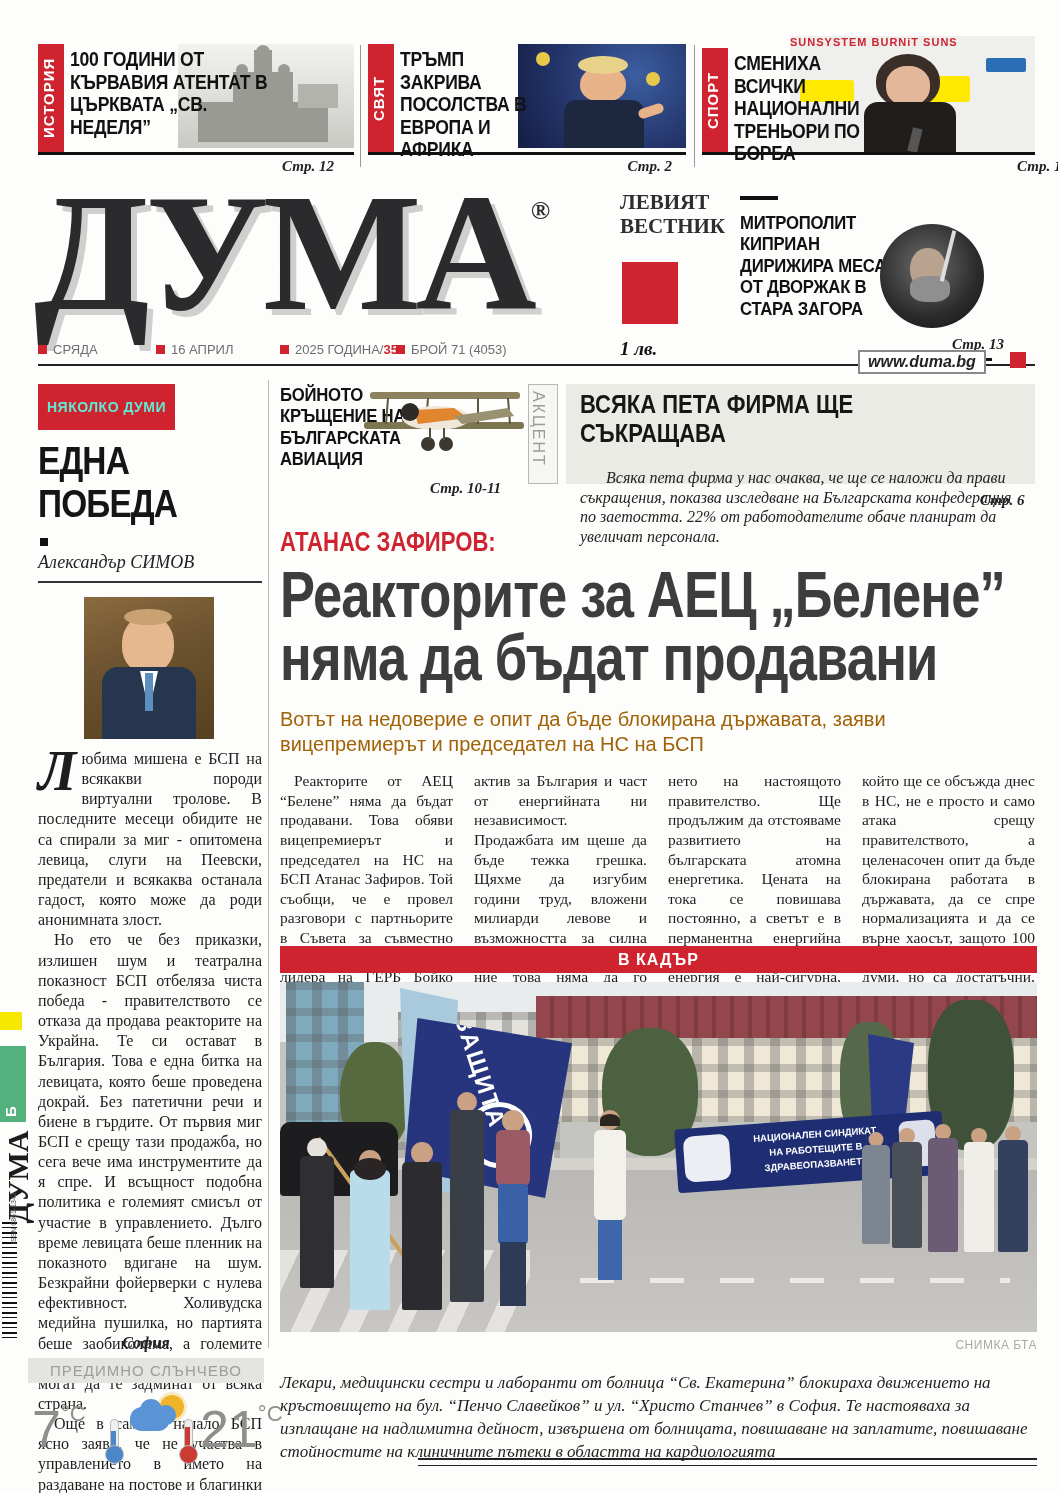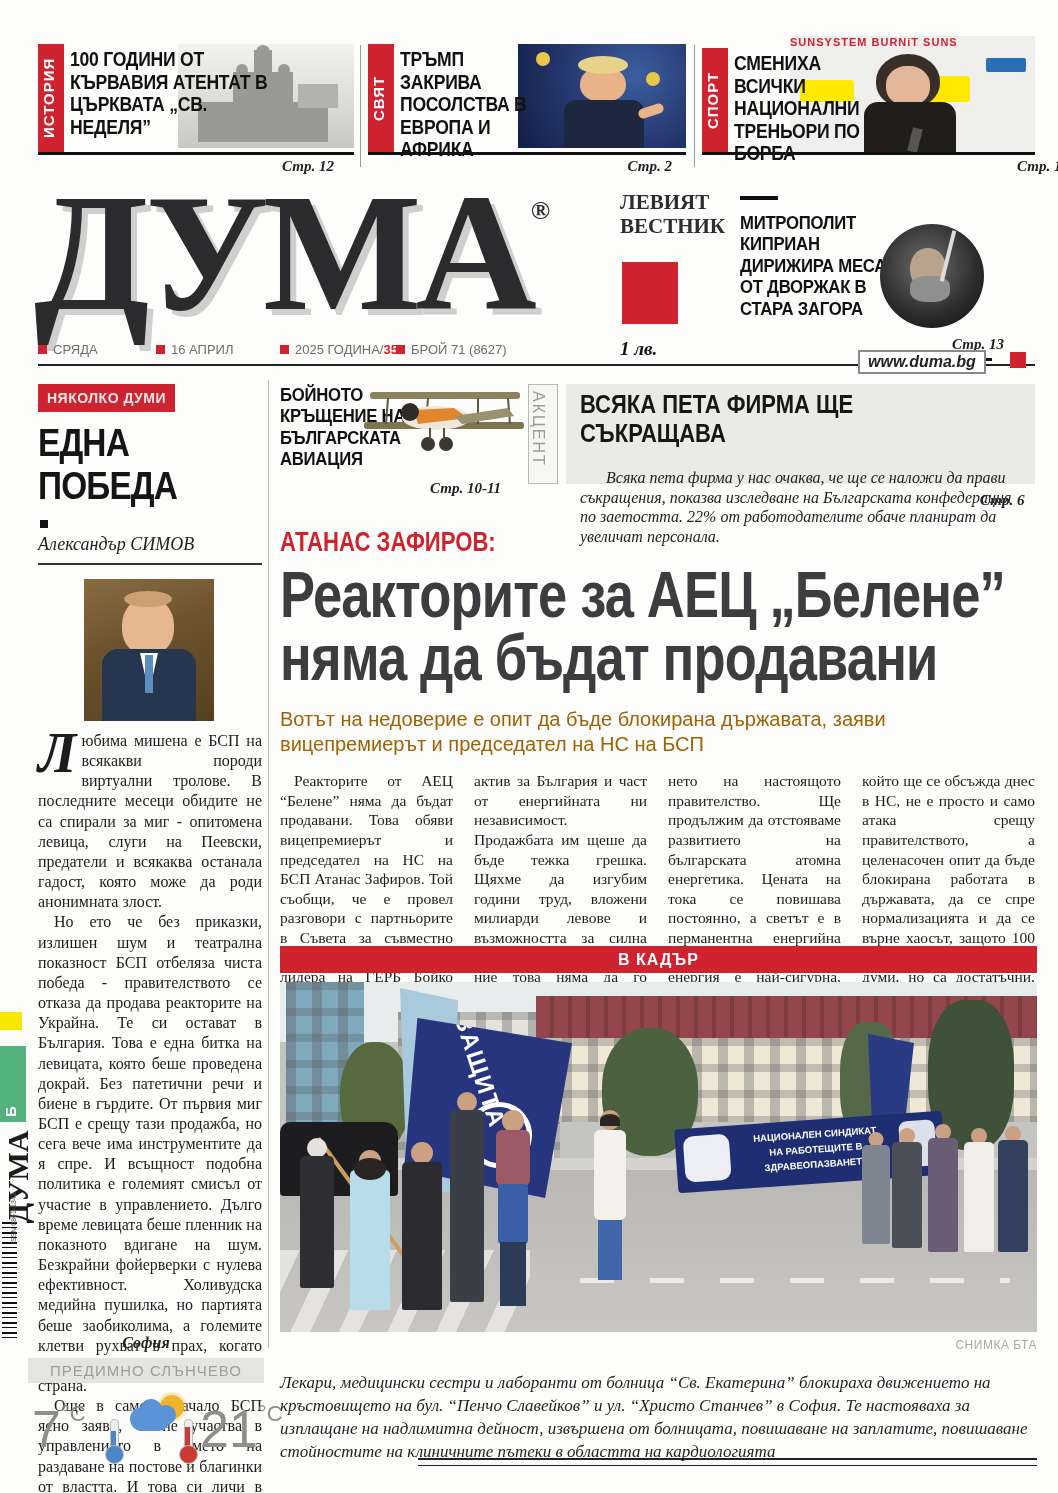--- a/index.html
+++ b/index.html
@@ -98,31 +98,31 @@
       <div class="abs" style="left:66px;top:6px;width:4px;height:52px;background:#ddd;transform:rotate(14deg);"></div>
     </div>
     <div class="abs pageref" style="left:212px;top:140px;">Стр. 13</div>
     <div class="abs" style="left:216px;top:162px;width:36px;border-top:3px solid #111;"></div>
   </div>
 
   <div class="abs" style="left:38px;top:342px;width:997px;height:20px;font-size:13px;color:#6e6e6e;">
     <span style="position:absolute;left:0;"><span style="display:inline-block;width:9px;height:9px;background:#cf2430;margin-right:6px;"></span><span>СРЯДА</span></span>
     <span style="position:absolute;left:118px;"><span style="display:inline-block;width:9px;height:9px;background:#cf2430;margin-right:6px;"></span><span>16 АПРИЛ</span></span>
     <span style="position:absolute;left:242px;"><span style="display:inline-block;width:9px;height:9px;background:#cf2430;margin-right:6px;"></span><span>2025 ГОДИНА/</span><span style="color:#cf2430;font-weight:bold;">35</span></span>
-    <span style="position:absolute;left:358px;"><span style="display:inline-block;width:9px;height:9px;background:#cf2430;margin-right:6px;"></span><span>БРОЙ 71 (8627)</span></span>
+    <span style="position:absolute;left:358px;"><span style="display:inline-block;width:9px;height:9px;background:#cf2430;margin-right:6px;"></span><span>БРОЙ 71 (4053)</span></span>
     <span class="serif" style="position:absolute;left:582px;top:-4px;font-style:italic;font-weight:bold;font-size:19px;color:#111;">1 лв.</span>
   </div>
   <div class="abs" style="left:38px;top:364px;width:997px;border-top:2px solid #222;"></div>
   <div class="abs" style="left:858px;top:350px;background:#fff;border:2px solid #8a8a8a;padding:1px 8px;font-weight:bold;font-style:italic;font-size:16px;color:#222;"><span>www.duma.bg</span></div>
   <div class="abs" style="left:1010px;top:352px;width:16px;height:16px;background:#cf2430;"></div>
 
   <div class="abs" style="left:268px;top:380px;height:968px;border-left:1px solid #bbb;"></div>
 
   <div class="abs" style="left:38px;top:384px;width:224px;">
-    <div style="display:inline-block;background:#cf2430;color:#e5e5e5;font-weight:bold;font-size:14px;padding:6px 9px;letter-spacing:.5px;"><span>НЯКОЛКО ДУМИ</span></div>
+    <div style="display:inline-block;background:#cf2430;color:#5eead4;font-weight:bold;font-size:14px;padding:15px 9px;letter-spacing:.5px;"><span>НЯКОЛКО ДУМИ</span></div>
     <div style="margin-top:10px;font-size:38px;font-weight:bold;letter-spacing:-1px;color:#151515;"><span class="cond2">ЕДНА ПОБЕДА</span></div>
     <div style="width:8px;height:8px;background:#111;margin:12px 0 6px 2px;"></div>
     <div class="serif" style="font-style:italic;font-size:18px;color:#222;">Александър СИМОВ</div>
     <div style="margin-top:8px;border-top:2px solid #333;width:224px;"></div>
     <div style="margin:14px 0 10px 46px;width:130px;height:142px;background:linear-gradient(160deg,#8a6b3f 0%,#6e5430 40%,#55401f 100%);position:relative;overflow:hidden;">
       <div class="abs" style="left:38px;top:18px;width:52px;height:58px;border-radius:48% 48% 44% 44%;background:#e6b890;"></div>
       <div class="abs" style="left:40px;top:12px;width:48px;height:16px;border-radius:50%;background:#caa173;"></div>
       <div class="abs" style="left:18px;top:70px;width:94px;height:72px;border-radius:16px 16px 0 0;background:#27364f;"></div>
       <div class="abs" style="left:56px;top:74px;width:18px;height:40px;background:#fff;clip-path:polygon(0 0,100% 0,50% 100%);"></div>
       <div class="abs" style="left:61px;top:76px;width:8px;height:38px;background:#5a8fc0;"></div>

